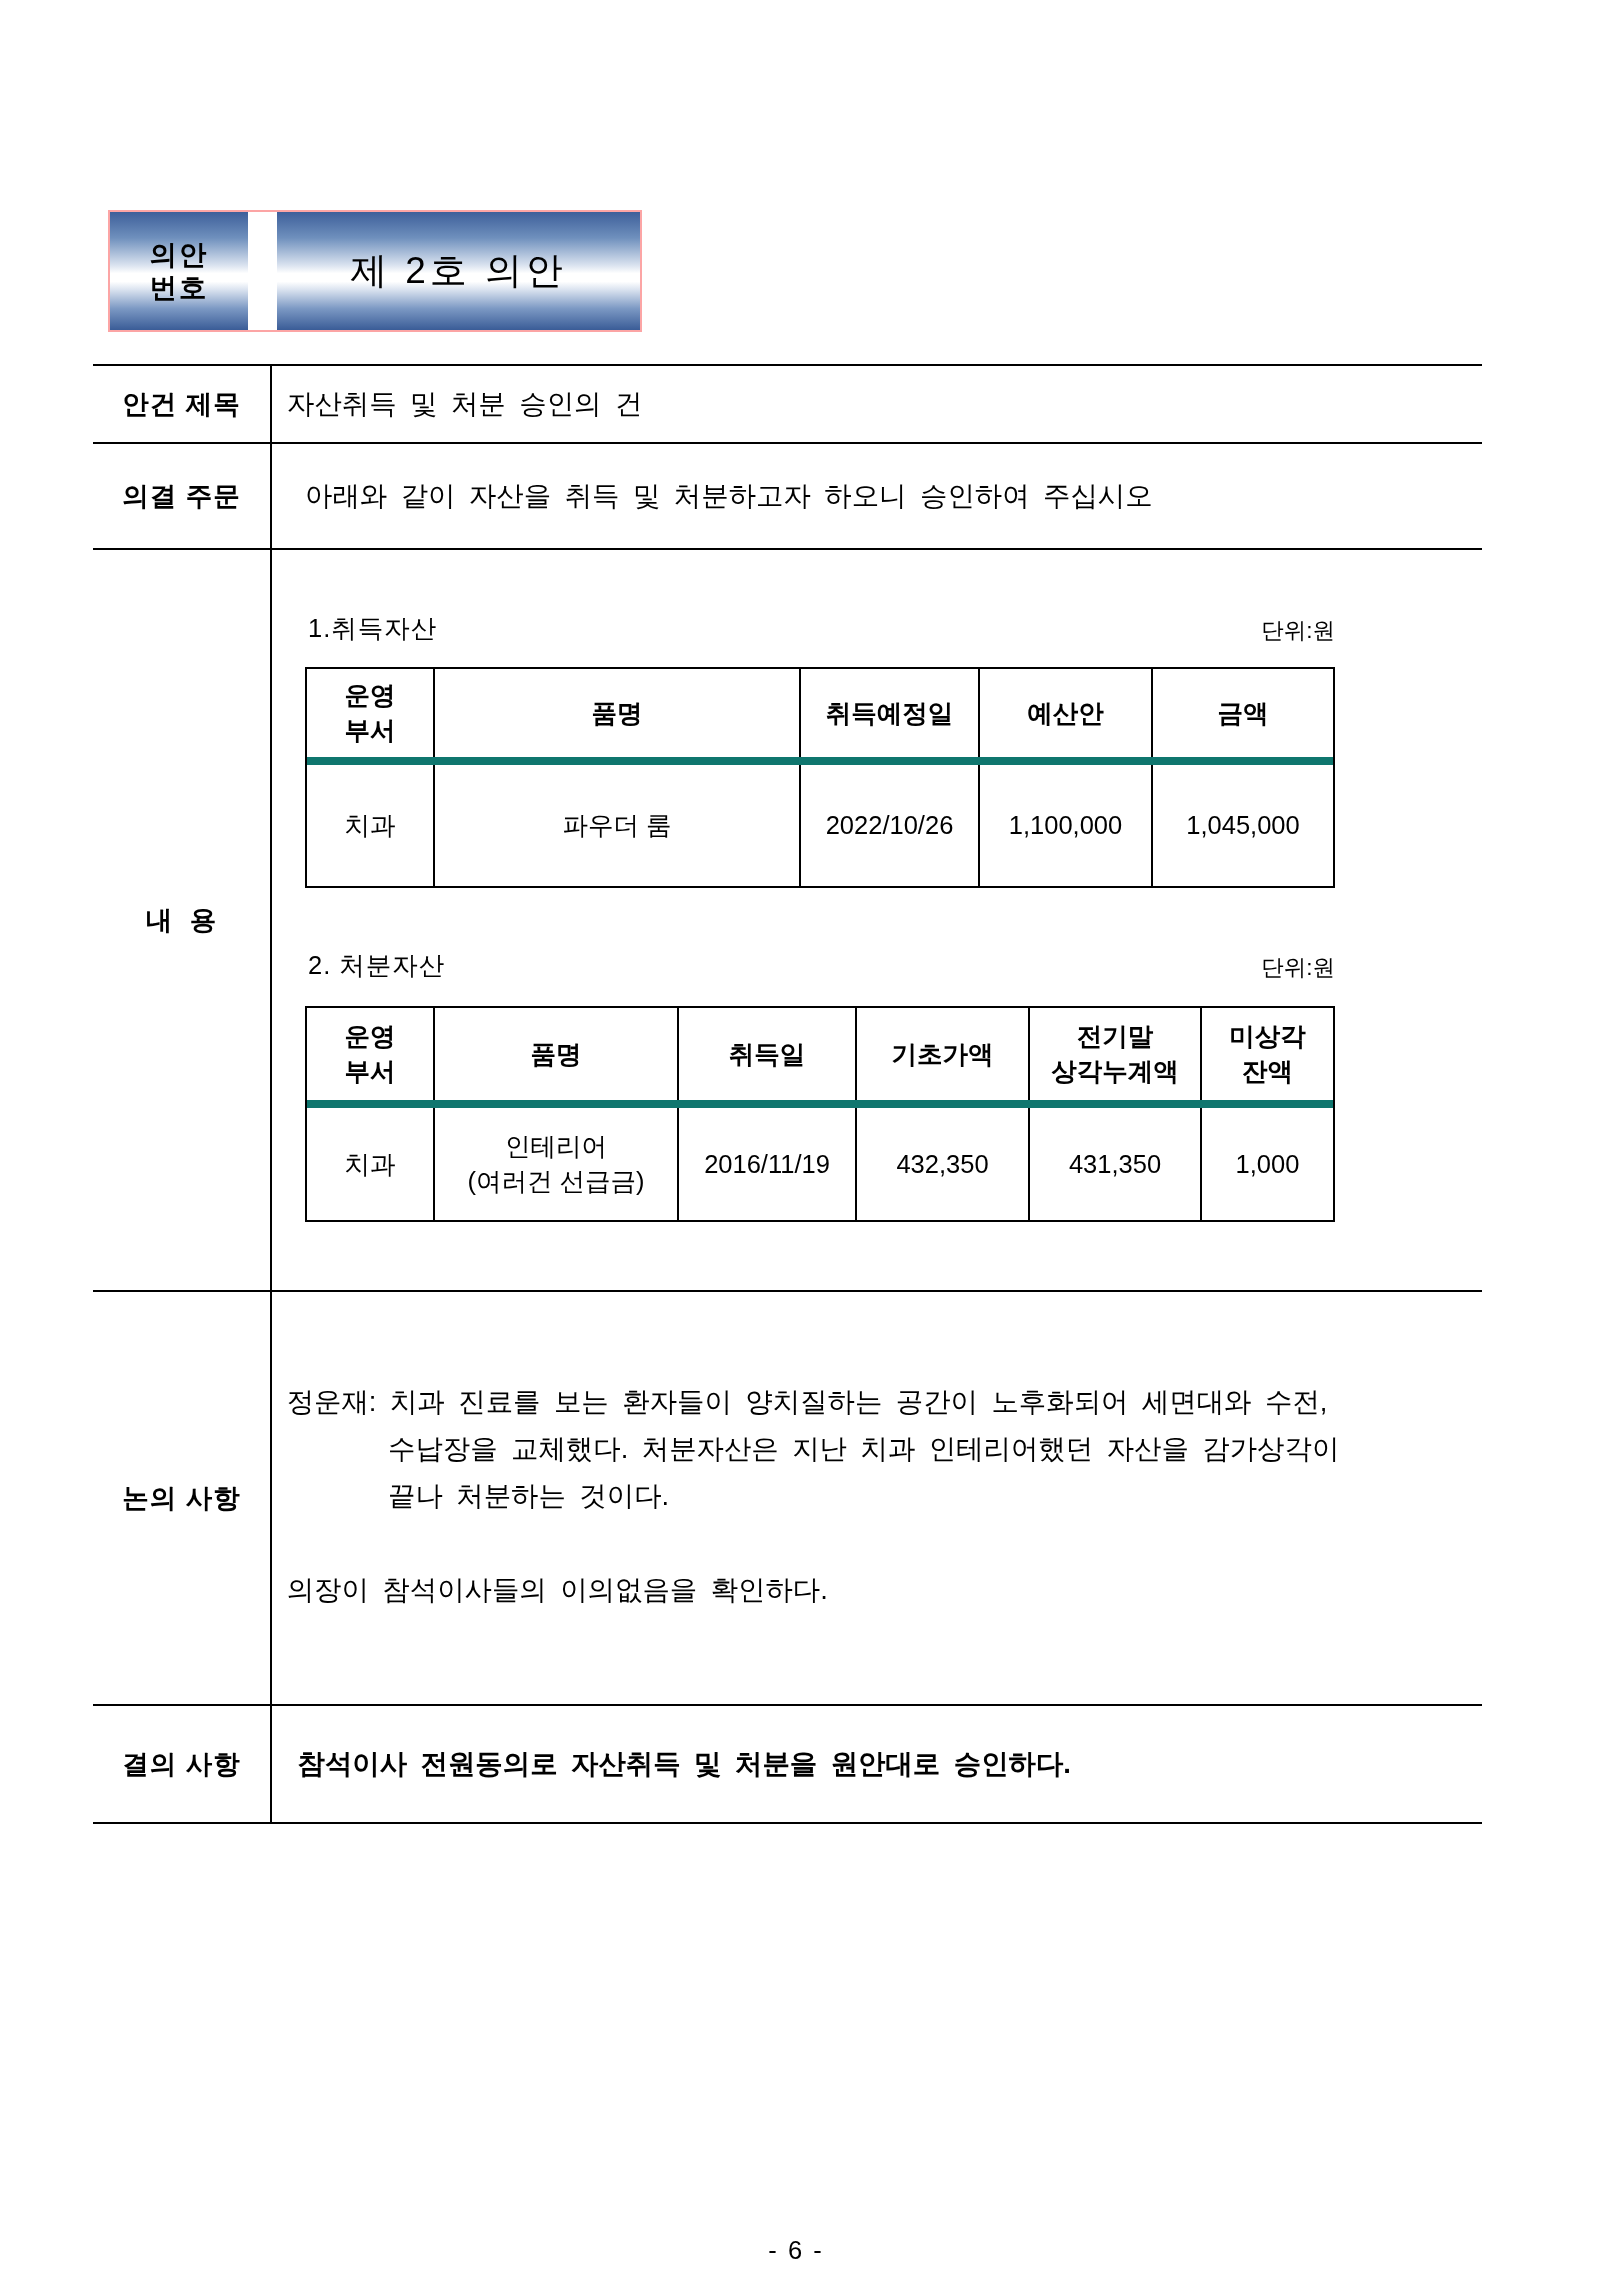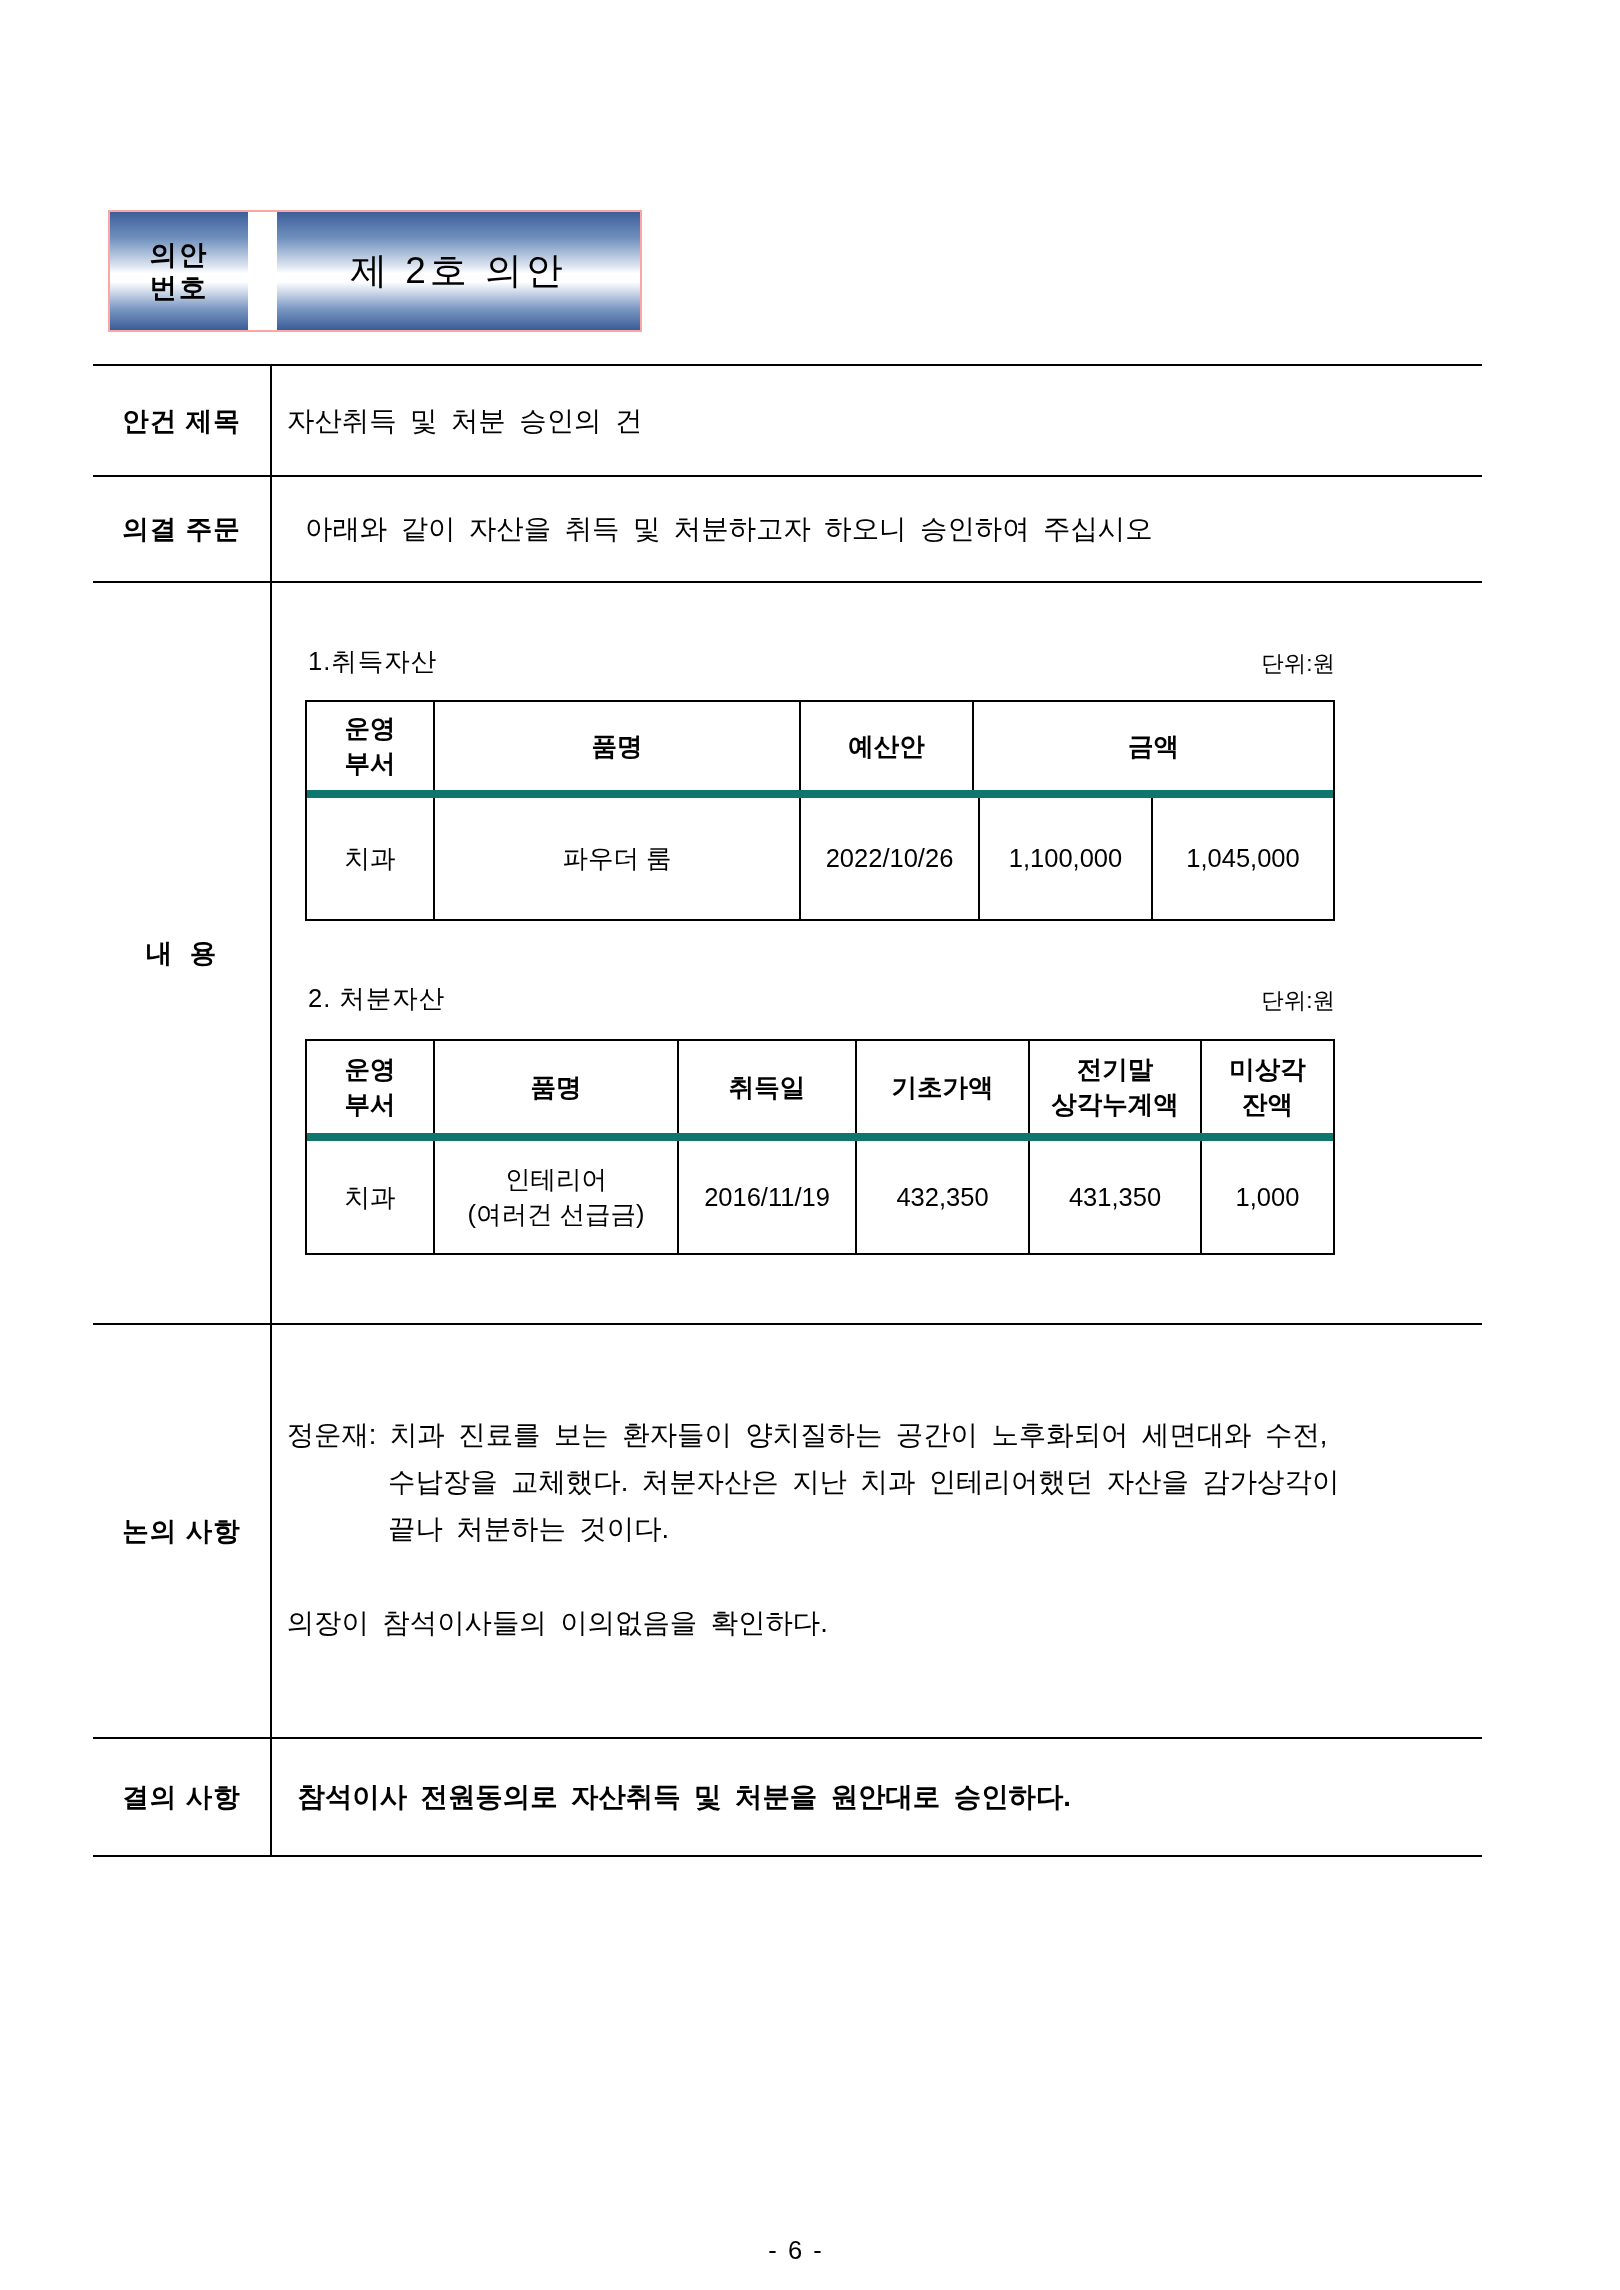--- a/index.html
+++ b/index.html
@@ -38,21 +38,21 @@
     display:flex; align-items:center; justify-content:center;
     font-size:37px; font-weight:normal; letter-spacing:3.9px;
   }
 
   
   .doc-table {
     position:absolute; left:93px; top:364px; width:1389px;
     border-bottom:2px solid #000;
   }
   .doc-row { display:flex; border-top:2px solid #000; }
-  .row-agenda-title { height:111px; }
+  .row-agenda-title { height:78px; }
   .row-order { height:106px; }
   .row-content { height:742px; }
   .row-discussion { height:414px; }
   .row-resolution { height:118px; }
 
   .label-cell {
     width:179px; flex:0 0 179px;
     border-right:2px solid #000;
     display:flex; align-items:center; justify-content:center;
     font-size:26.5px; font-weight:bold;
@@ -152,20 +152,21 @@
       <div class="sec-title-row sec1-title-row">
         <span class="sec-title">1.취득자산</span>
         <span class="sec-unit">단위:원</span>
       </div>
 
       <div class="asset-table t1 asset-table-1">
         <div class="t-row head">
           <div class="t-cell c1">운영
 부서</div>
           <div class="t-cell c2">품명</div>
+          <div class="t-cell c3">취득예정일</div>
           <div class="t-cell c4">예산안</div>
           <div class="t-cell c5">금액</div>
         </div>
         <div class="t-row data">
           <div class="t-cell c1">치과</div>
           <div class="t-cell c2">파우더 룸</div>
           <div class="t-cell c3">2022/10/26</div>
           <div class="t-cell c4">1,100,000</div>
           <div class="t-cell c5">1,045,000</div>
         </div>

